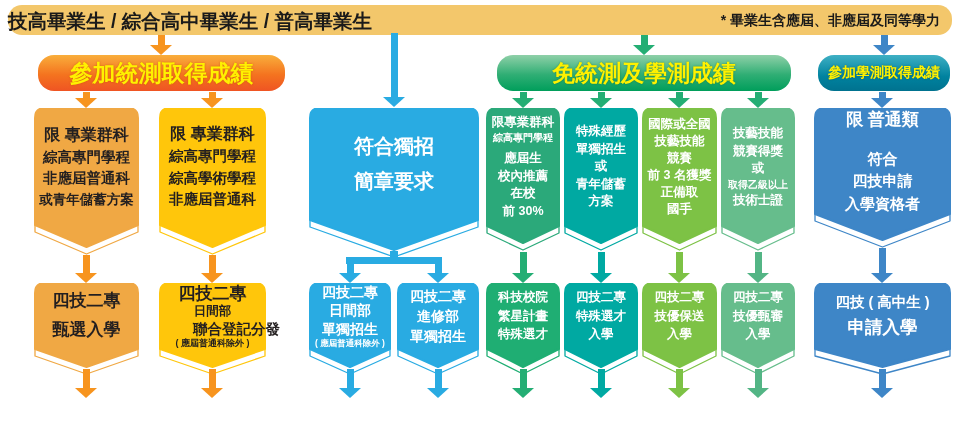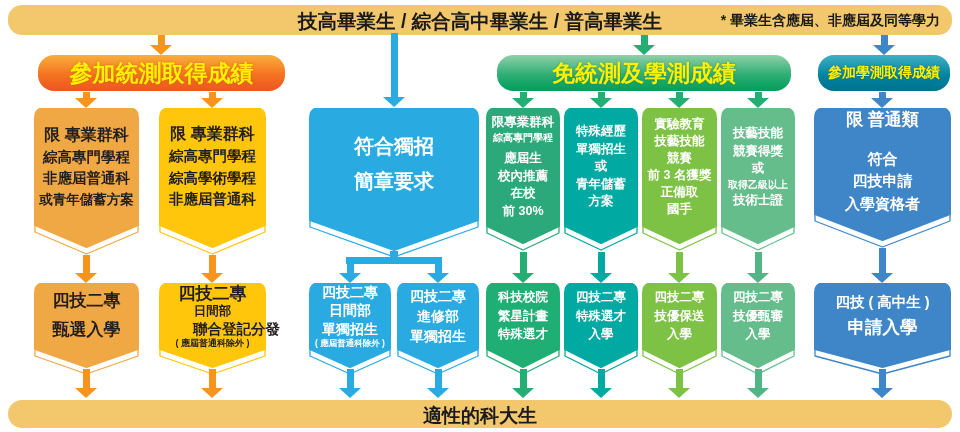--- a/index.html
+++ b/index.html
@@ -2,21 +2,21 @@
 <html><head>
 <meta charset="utf-8">
 <style>
   html,body{margin:0;padding:0;background:#fff;}
   .stage{position:relative;width:960px;height:432px;background:#fff;overflow:hidden;
          font-family:"Liberation Sans","DejaVu Sans",sans-serif;}
 
   
   .banner{position:absolute;background:#F3C76B;border-radius:14px;}
   .top-banner{left:8px;top:5px;width:944px;height:30px;}
-  .tb-title{position:absolute;left:0;right:0;top:3px;text-align:center;
+  .tb-title{position:absolute;left:0;right:0;top:3px;text-align:left;
             font-size:19.5px;font-weight:700;color:#1A1A1A;}
   .tb-note{position:absolute;right:12px;top:7px;font-size:14px;font-weight:700;color:#1A1A1A;}
   .bottom-banner{left:8px;top:400px;width:944px;height:28px;}
   .bb-title{position:absolute;left:0;right:0;top:3px;text-align:center;
             font-size:19px;font-weight:700;color:#1A1A1A;}
 
   
   .hdr{position:absolute;top:55px;height:36px;border-radius:16px;display:flex;
        align-items:center;justify-content:center;color:#FFF100;font-weight:700;}
   .hdr-orange{left:38px;width:247px;font-size:23px;
@@ -198,21 +198,21 @@
       <span class="ln l4">青年儲蓄</span>
       <span class="ln l5">方案</span>
     </div>
   </div>
   <div class="pbox" id="q6" style="left:643px;top:108px;width:73px;height:144px">
       <svg width="75" height="144" viewBox="-1 0 75 144">
         <path d="M0 10 Q0 0 10 0 L63 0 Q73 0 73 10 L73 118 L36.5 135 L0 118 Z" transform="translate(0,7)" fill="none" stroke="#7DC245" stroke-width="1.3" stroke-linejoin="round"></path>
         <path d="M0 10 Q0 0 10 0 L63 0 Q73 0 73 10 L73 118 L36.5 135 L0 118 Z" fill="#7DC245" stroke="#7DC245" stroke-width="2" stroke-linejoin="round"></path>
       </svg>
     <div class="pbox-text" style="height: 118px;">
-      <span class="ln l1">實驗教育</span>
+      <span class="ln l1">國際或全國</span>
       <span class="ln l2">技藝技能</span>
       <span class="ln l3">競賽</span>
       <span class="ln l4">前 3 名獲獎</span>
       <span class="ln l5">正備取</span>
       <span class="ln l6">國手</span>
     </div>
   </div>
   <div class="pbox" id="q7" style="left:722px;top:108px;width:72px;height:144px">
       <svg width="74" height="144" viewBox="-1 0 74 144">
         <path d="M0 10 Q0 0 10 0 L62 0 Q72 0 72 10 L72 118 L36 135 L0 118 Z" transform="translate(0,7)" fill="none" stroke="#66BD8C" stroke-width="1.3" stroke-linejoin="round"></path>
@@ -408,17 +408,14 @@
     </div>
   <div class="arr" style="left: 747px; top: 369px; height: 29px; --c: #53B585;">
       <div class="sh"></div>
       <div class="hd"></div>
     </div>
   <div class="arr" style="left: 871px; top: 369px; height: 29px; --c: #3E86C7;">
       <div class="sh"></div>
       <div class="hd"></div>
     </div>
 
-  <div class="banner bottom-banner">
-    <span class="bb-title">適性的科大生</span>
-  </div>
 
 </div>
 
 </body></html>

